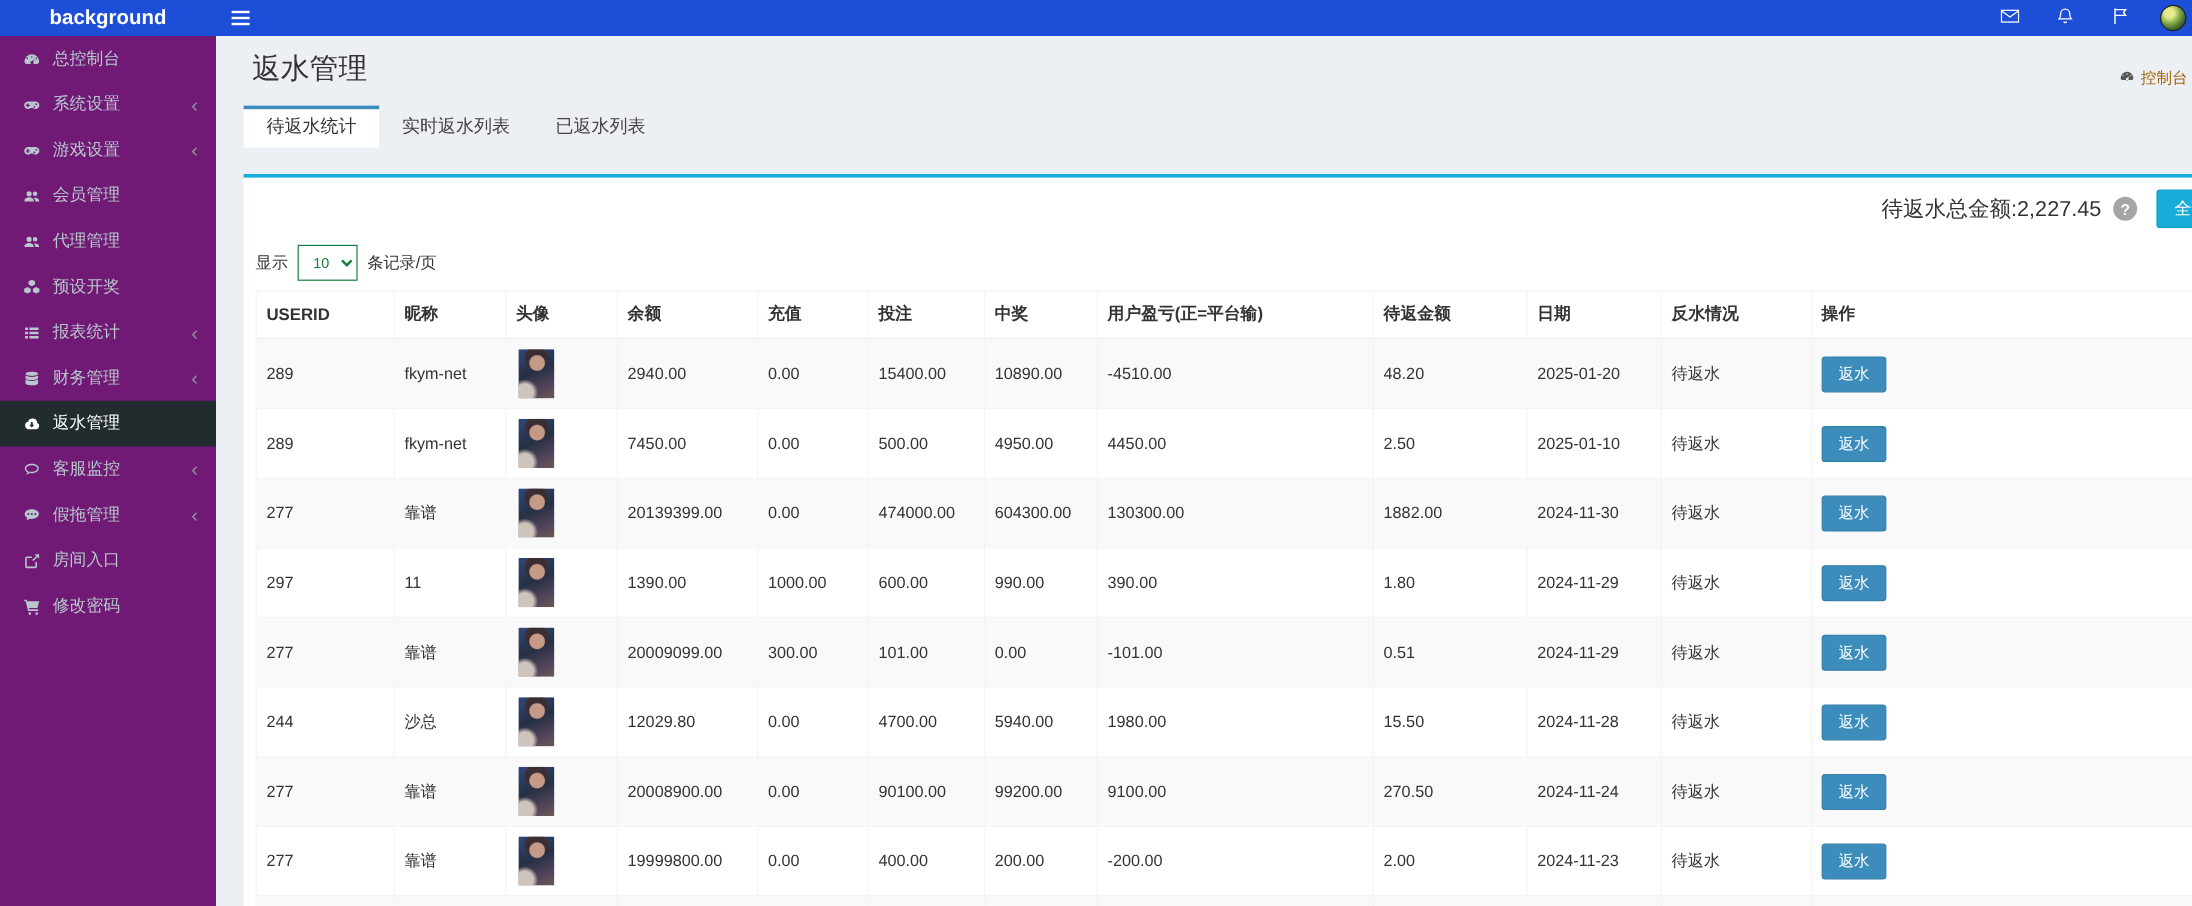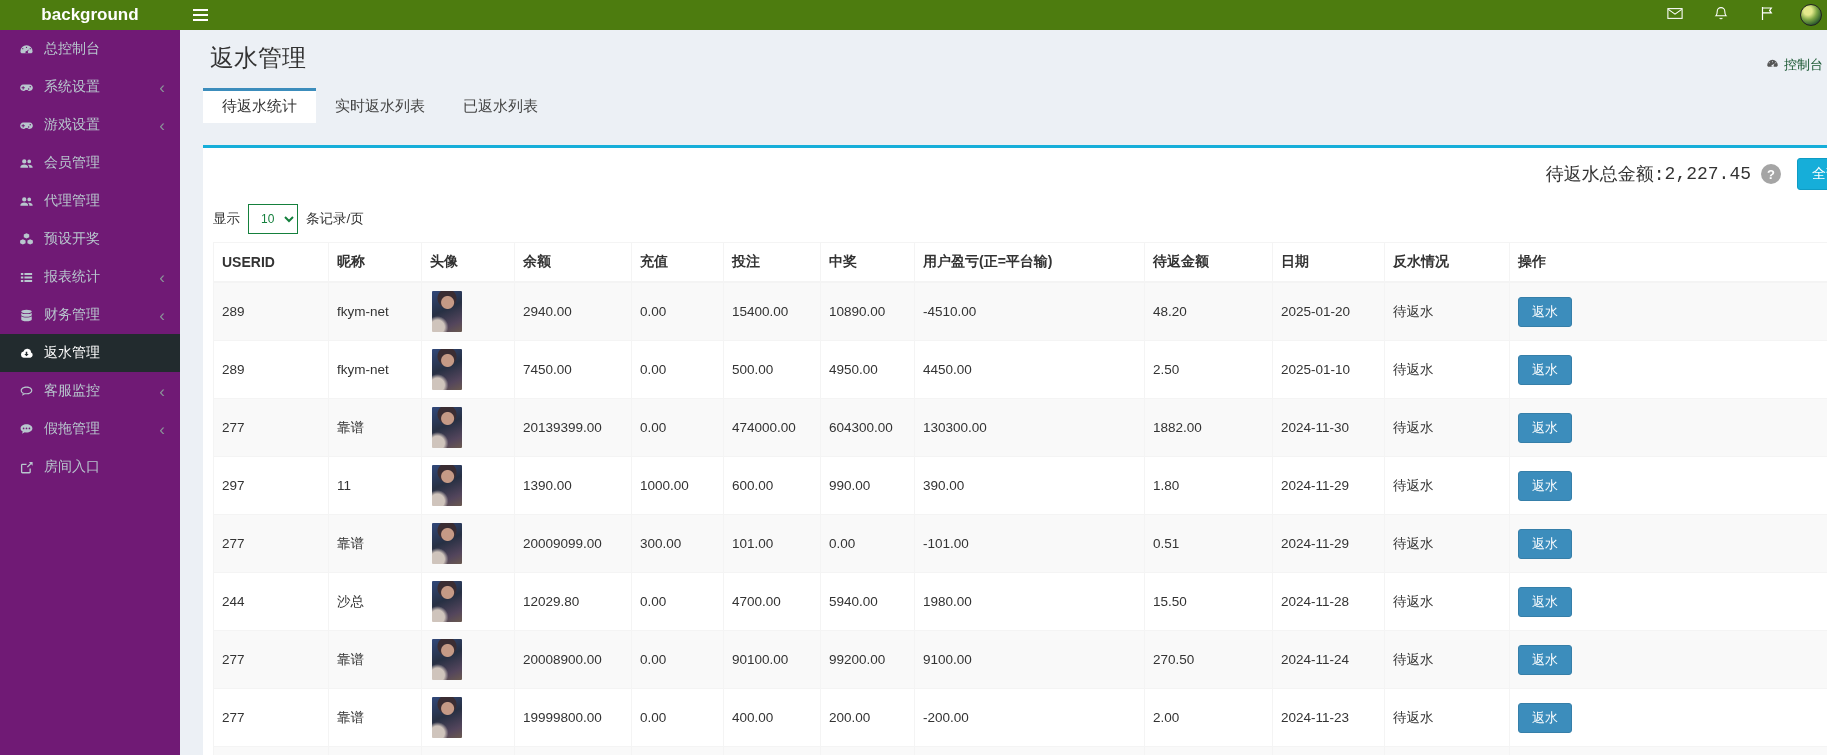--- a/index.html
+++ b/index.html
@@ -3,21 +3,21 @@
 <meta charset="utf-8">
 <style>
   * { box-sizing: border-box; margin: 0; padding: 0; }
   html,body { width:1827px; height:755px; overflow:hidden; }
   body {
     font-family:"Liberation Sans","DejaVu Sans",sans-serif;
     background:#ecf0f5; color:#333; position:relative; font-size:14px;
   }
   
   .topbar { position:absolute; top:0; left:0; width:1827px; height:30px;
-    background:#4d7c0f; display:flex; align-items:center; z-index:10; }
+    background:#1d4ed8; display:flex; align-items:center; z-index:10; }
   .logo { width:180px; text-align:center; color:#fff; font-size:17px; font-weight:600; cursor:pointer; }
   .hamburger { padding:0 13px; height:30px; display:flex; align-items:center; cursor:pointer; }
   .hamburger .bars, .hamburger .bars::before, .hamburger .bars::after {
     content:""; display:block; width:15px; height:2px; background:#fff; position:relative; }
   .hamburger .bars::before { position:absolute; top:-5px; }
   .hamburger .bars::after { position:absolute; top:5px; }
   .top-right { margin-left:auto; display:flex; align-items:center; padding-right:3px; }
   .top-icon { padding:0 15px; height:30px; display:flex; align-items:center; color:#fff; cursor:pointer; }
   .top-icon svg { width:16px; height:15px; }
   .user-avatar { width:22px; height:22px; border-radius:50%; margin:0 2px 0 10px; cursor:pointer;
@@ -29,32 +29,32 @@
     color:#b8c7ce; font-size:14px; cursor:pointer; }
   .side-item.active { background:#222b2e; color:#fff; }
   .s-icon { width:21px; margin-right:7px; display:inline-flex; justify-content:center; }
   .s-icon svg { width:15px; height:15px; fill:currentColor; }
   .s-label { flex:0 0 auto; }
   .s-chevron { margin-left:auto; margin-right:15px; color:#8a9398; font-size:17px; line-height:1; }
   
   .content { position:absolute; left:180px; top:30px; width:1647px; height:725px; }
   .content-header { position:relative; padding:14px 4px 0 30px; }
   .page-title { font-size:24px; font-weight:500; color:#333; line-height:28px; }
-  .breadcrumb { position:absolute; right:4px; top:26px; font-size:13px; color:#14532d;
+  .breadcrumb { position:absolute; right:4px; top:26px; font-size:13px; color:#a16207;
     display:flex; align-items:center; gap:5px; cursor:pointer; }
   .breadcrumb svg { width:13px; height:13px; fill:#555; }
   
   .tabs { display:flex; margin:16px 0 0 23px; }
   .tab { padding:8px 19px; font-size:15px; color:#444; cursor:pointer; line-height:19px; }
   .tab.active { background:#fff; border-top:3px solid #3c8dbc; padding-top:5px; color:#333; }
   
   .panel { margin:22px 0 0 23px; width:1700px; background:#fff; border-top:3px solid #16aed9; }
   .summary-row { display:flex; justify-content:flex-end; align-items:center;
     padding:10px 20px 0 10px; }
-  .summary-label, .summary-value { font-size:18px; color:#333;font-family:Liberation Mono, monospace; }
+  .summary-label, .summary-value { font-size:18px; color:#333; }
   .summary-value { }
   .help-icon { width:20px; height:20px; border-radius:50%; background:#a5a5a5; color:#fff;
     font-size:13px; font-weight:bold; display:inline-flex; align-items:center; justify-content:center;
     margin:0 16px 0 10px; cursor:pointer; }
   .btn-all { background:#16aed9; border:1px solid #0f9cc4; color:#fff; font-size:14px;
     padding:6px 14px; border-radius:3px; cursor:pointer; white-space:nowrap;
     font-family:inherit; }
   .controls { display:flex; align-items:center; gap:8px; margin-top:14px; padding-left:10px;
     font-size:13.5px; color:#333; }
   .page-size { width:50px; height:30px; border:1px solid #15803d; border-radius:0;
@@ -208,20 +208,28 @@
         <span class="s-label">假拖管理</span>
         <span class="s-chevron">‹</span>
       </div>
       <div class="side-item">
         <span class="s-icon">
           <svg viewBox="0 0 16 16">
             <path d="M10.5 2h4v4l-1.5-1.5-3.6 3.6-1-1L12 3.5 10.5 2zM12.6 9v3.9c0 .8-.7 1.5-1.5 1.5H3.6c-.8 0-1.5-.7-1.5-1.5V5.4c0-.8.7-1.5 1.5-1.5H8v1.4H3.5v7.6h7.7V9h1.4z"></path>
           </svg>
         </span>
         <span class="s-label">房间入口</span>
+      </div>
+      <div class="side-item">
+        <span class="s-icon">
+          <svg viewBox="0 0 16 16">
+            <path d="M1.3 1.8h2.2l.4 1.5h10.8l-1.7 5.9H5.5l.3 1.2h7.9v1.4H4.7L2.6 3.2H1.3V1.8zM6.2 13a1.2 1.2 0 1 1 0 2.4 1.2 1.2 0 0 1 0-2.4zm6.2 0a1.2 1.2 0 1 1 0 2.4 1.2 1.2 0 0 1 0-2.4z"></path>
+          </svg>
+        </span>
+        <span class="s-label">修改密码</span>
       </div>
     </div>
 </div>
 
 <div class="content">
 
   <div class="content-header">
     <div class="page-title">返水管理</div>
     <div class="breadcrumb">
       <span>

